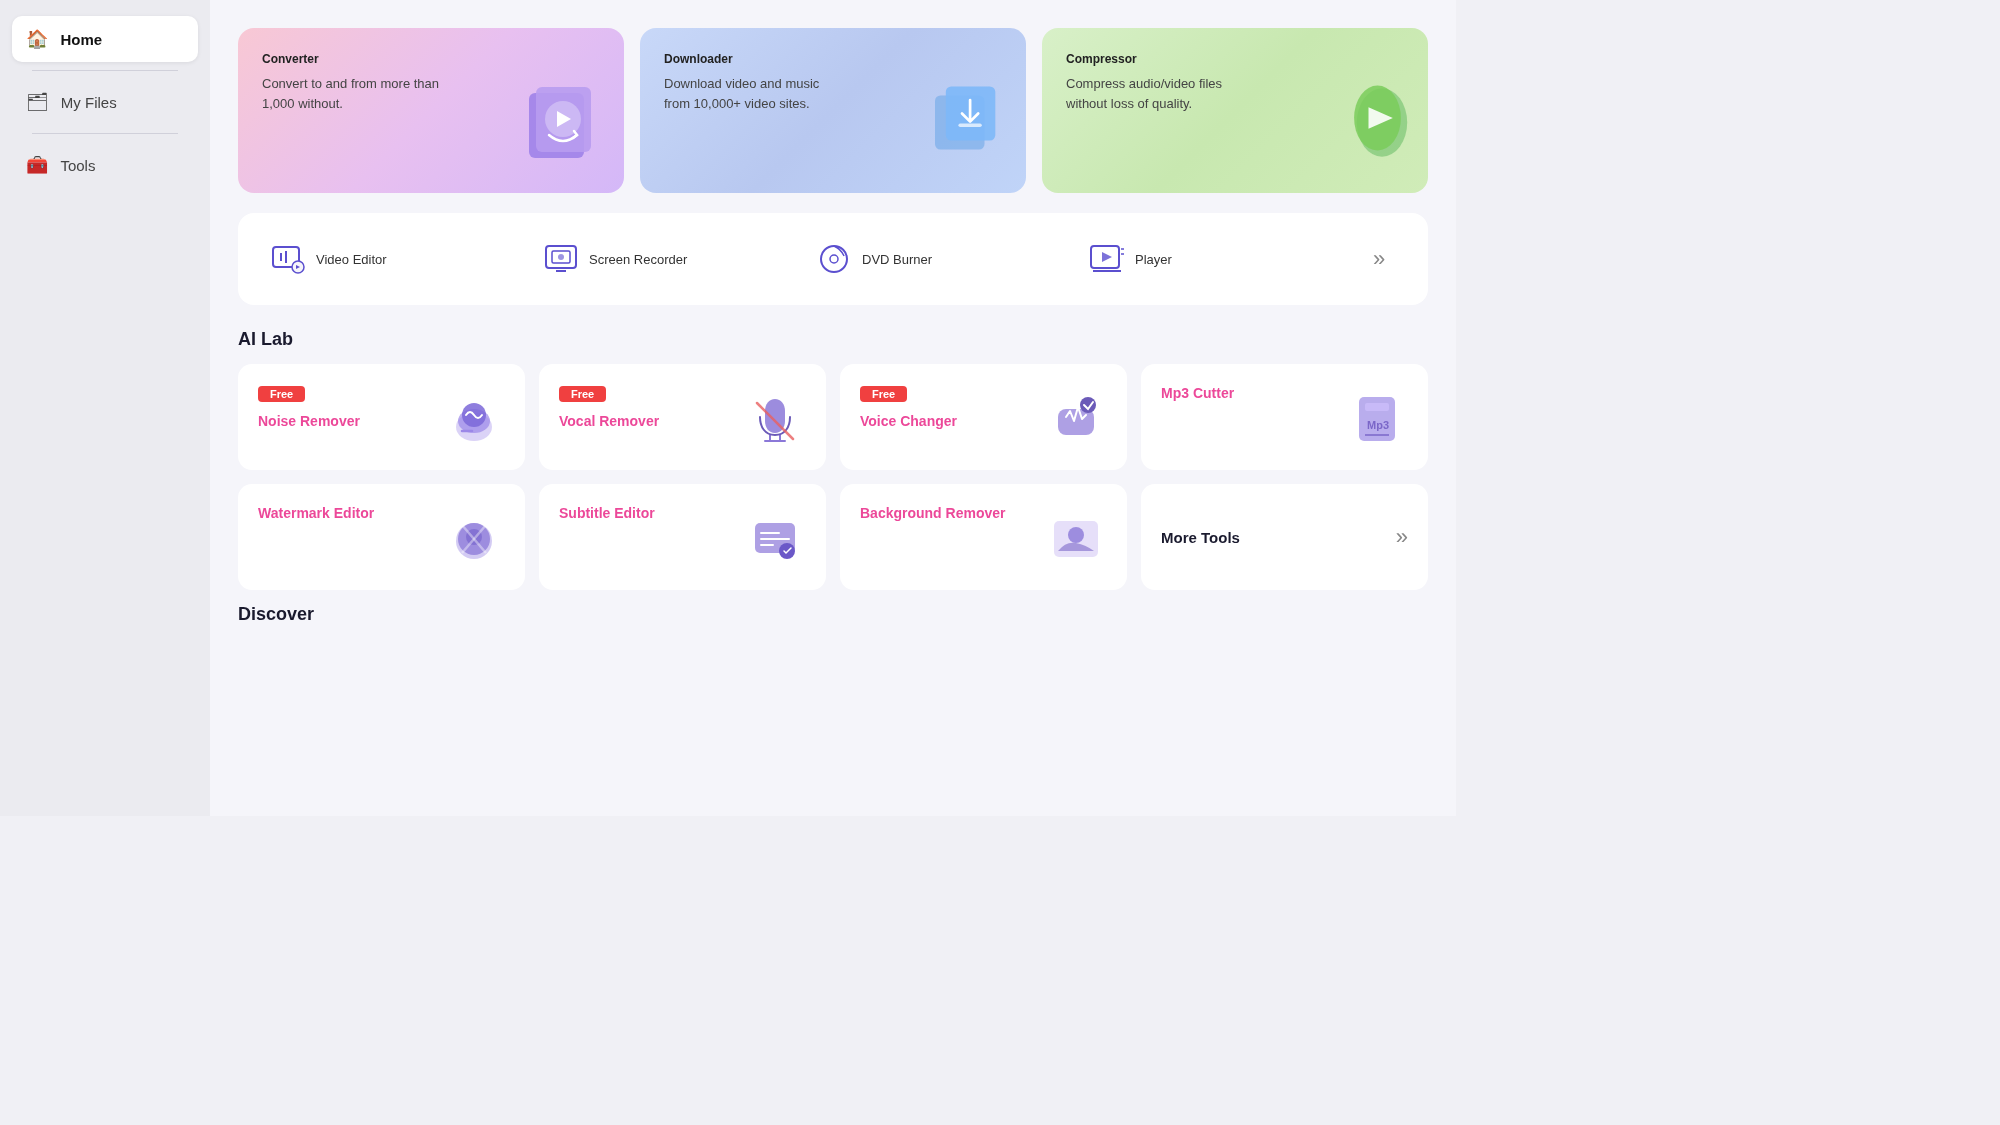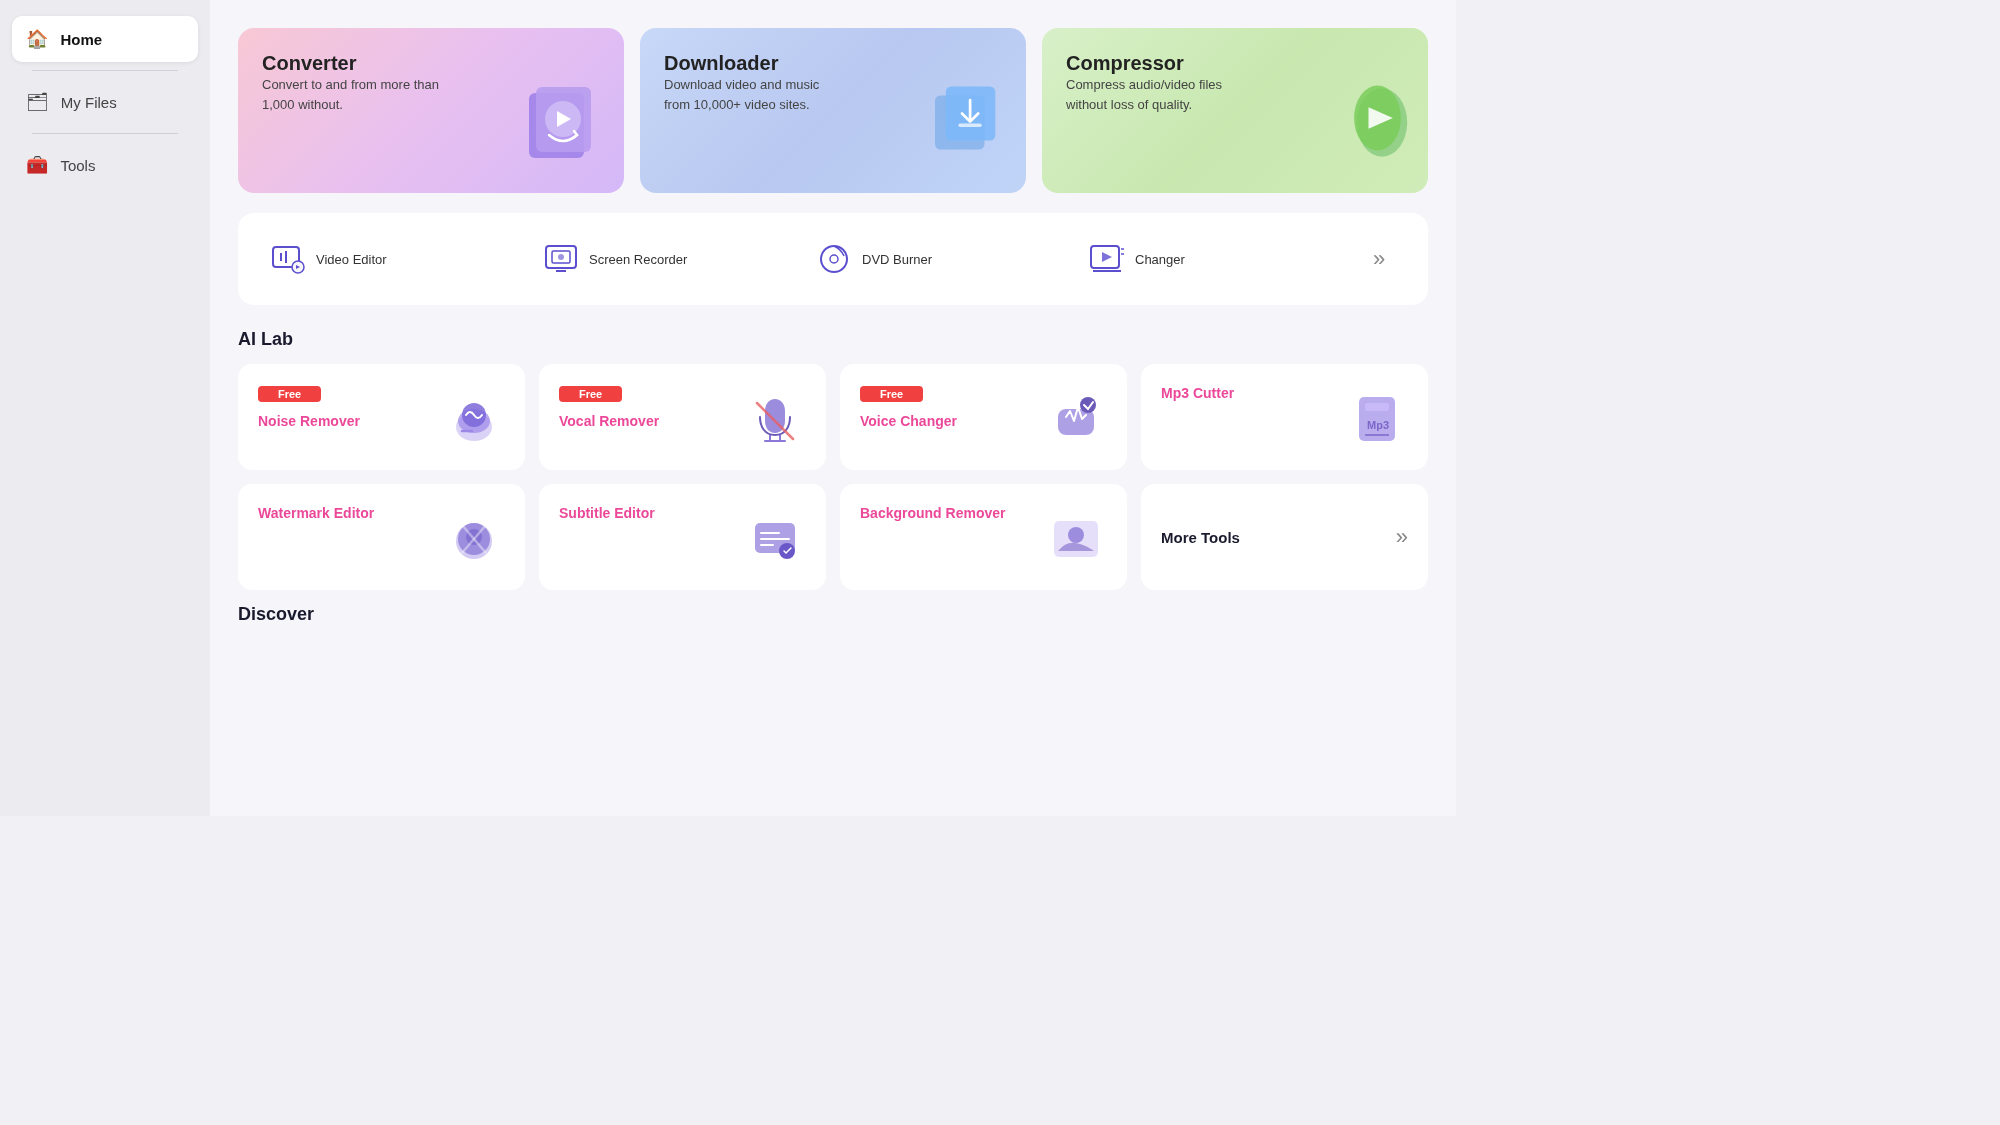--- a/index.html
+++ b/index.html
@@ -98,23 +98,24 @@
     .top-card.converter {
       background: linear-gradient(135deg, #f8c8d4 0%, #e8c0f0 50%, #d4b8f8 100%);
     }
     .top-card.downloader {
       background: linear-gradient(135deg, #c8d8f8 0%, #b8c8f0 50%, #c0d4f8 100%);
     }
     .top-card.compressor {
       background: linear-gradient(135deg, #d8f0c8 0%, #c8e8b0 50%, #d0ecb8 100%);
     }
     .top-card-title {
-      font-size: 20px;
+      font-size: 12px;
       font-weight: 700;
       color: #222;
+      margin-bottom: 8px;
     }
     .top-card-desc {
       font-size: 13px;
       color: #444;
       line-height: 1.5;
       max-width: 180px;
     }
 
     
     .converter-3d {
@@ -193,21 +194,21 @@
     }
     .ai-card-content {
       flex: 1;
     }
     .free-badge {
       display: inline-block;
       background: #f04040;
       color: white;
       font-size: 11px;
       font-weight: 700;
-      padding: 2px 20px;
+      padding: 2px 12px;
       border-radius: 4px;
       margin-bottom: 10px;
     }
     .ai-card-title {
       font-size: 14px;
       font-weight: 600;
       color: #ec4899;
       line-height: 1.4;
     }
     .ai-card-icon {
@@ -354,21 +355,21 @@
     </div>
 
     <div class="tool-item">
       <svg class="tool-svg" viewBox="0 0 36 36" fill="none">
         <rect x="2" y="5" width="28" height="22" rx="3" stroke="#5b4fcf" stroke-width="2" fill="none"></rect>
         <polygon points="13,11 13,21 23,16" fill="#5b4fcf" opacity="0.8"></polygon>
         <line x1="4" y1="30" x2="32" y2="30" stroke="#5b4fcf" stroke-width="2"></line>
         <line x1="32" y1="8" x2="35" y2="8" stroke="#5b4fcf" stroke-width="1.5"></line>
         <line x1="32" y1="13" x2="35" y2="13" stroke="#5b4fcf" stroke-width="1.5"></line>
       </svg>
-      <span class="tool-label">Changer</span>
+      <span class="tool-label">Player</span>
     </div>
 
 
     <div class="tools-more">
       <span>»</span>
     </div>
   </div>
 
   <div>
     <div class="section-title">AI Lab</div>

